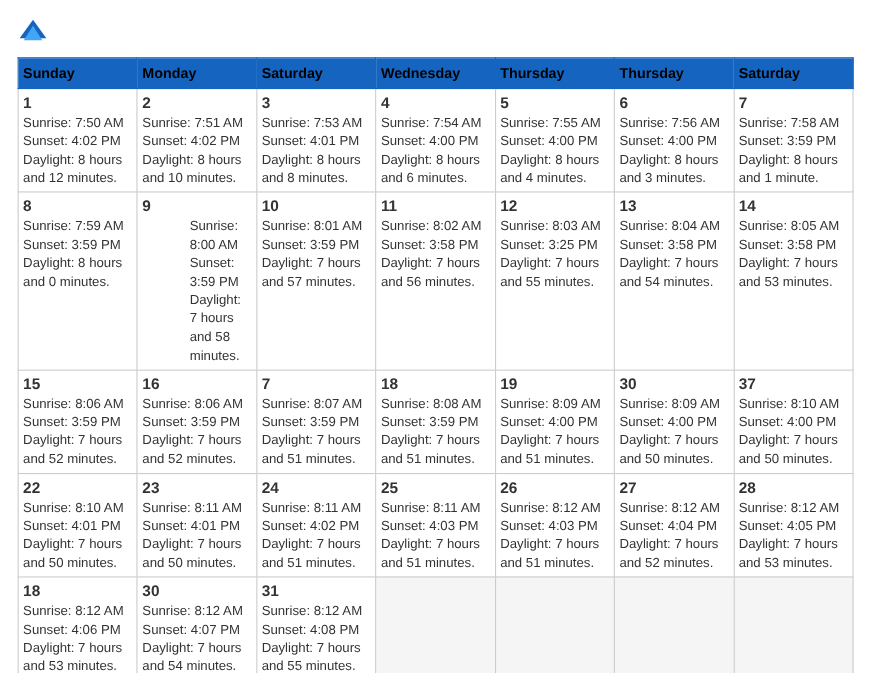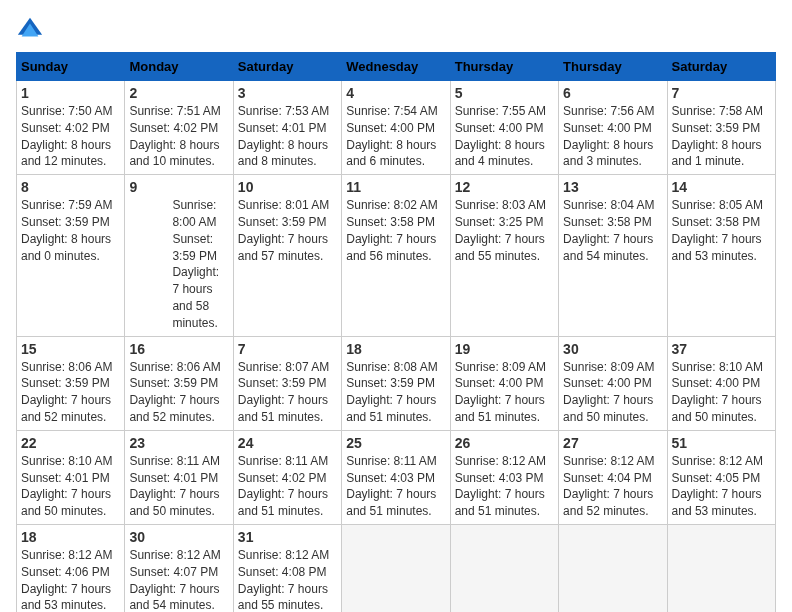--- a/index.html
+++ b/index.html
@@ -281,21 +281,21 @@
 Sunset: 4:03 PM
 Daylight: 7 hours and 51 minutes.</div>
         </td>
         <td>
           <span class="day-num">27</span>
           <div class="day-info" style="white-space: pre-line;">Sunrise: 8:12 AM
 Sunset: 4:04 PM
 Daylight: 7 hours and 52 minutes.</div>
         </td>
         <td>
-          <span class="day-num">51</span>
+          <span class="day-num">28</span>
           <div class="day-info" style="white-space: pre-line;">Sunrise: 8:12 AM
 Sunset: 4:05 PM
 Daylight: 7 hours and 53 minutes.</div>
         </td>
       </tr>
       <tr>
         <td>
           <span class="day-num">18</span>
           <div class="day-info" style="white-space: pre-line;">Sunrise: 8:12 AM
 Sunset: 4:06 PM

